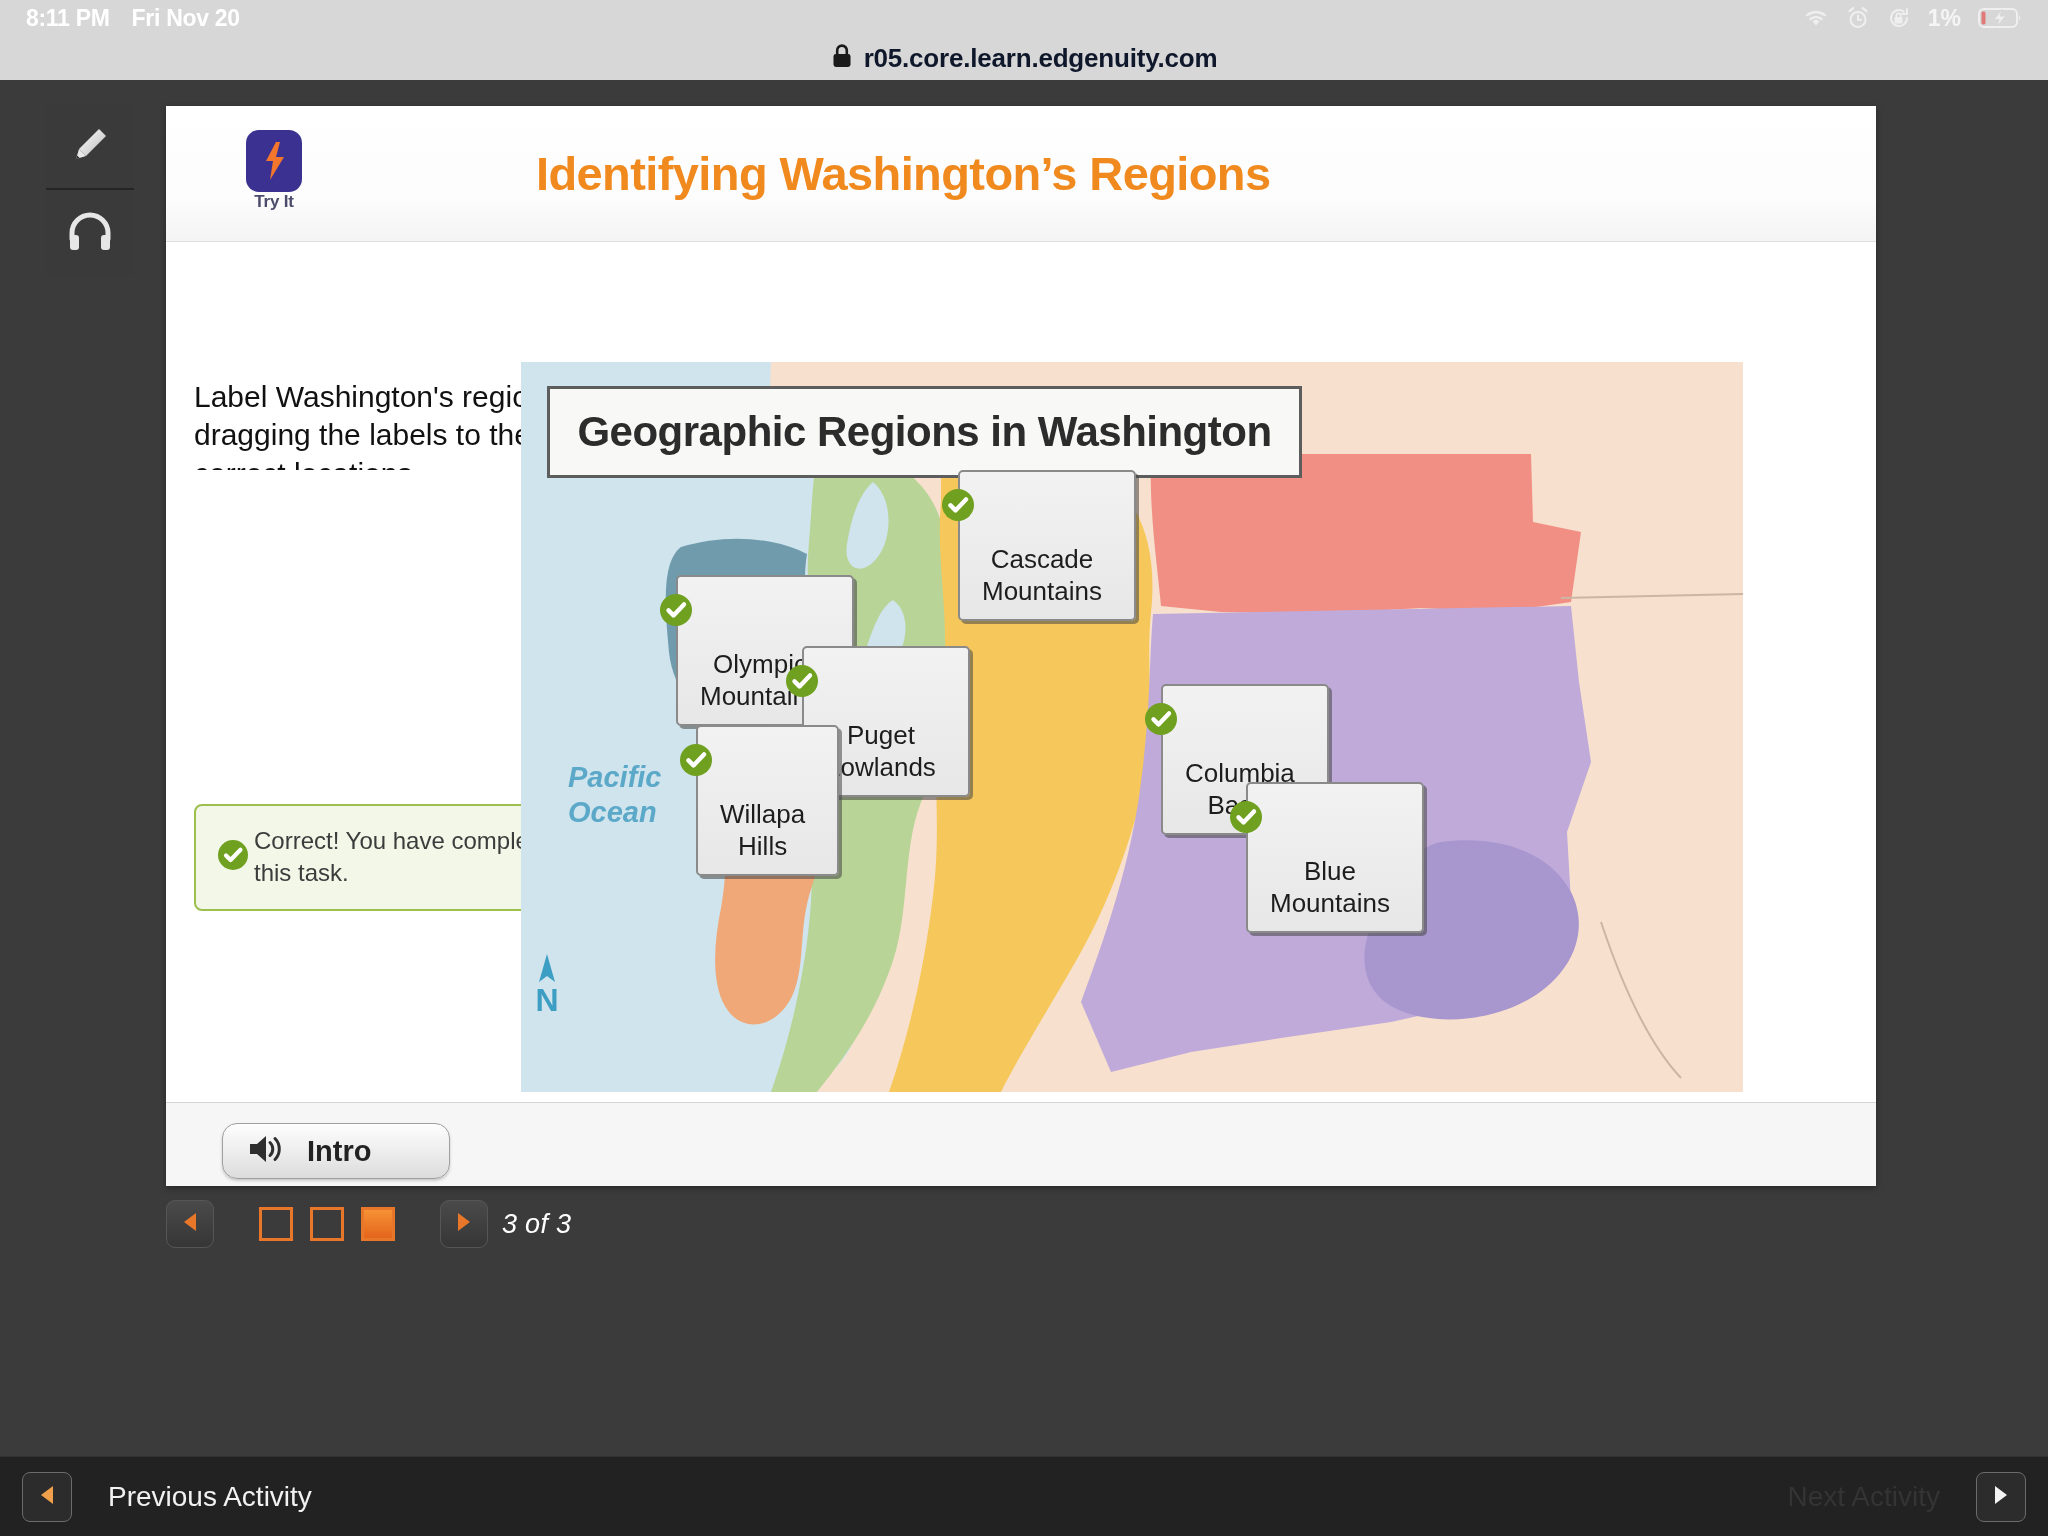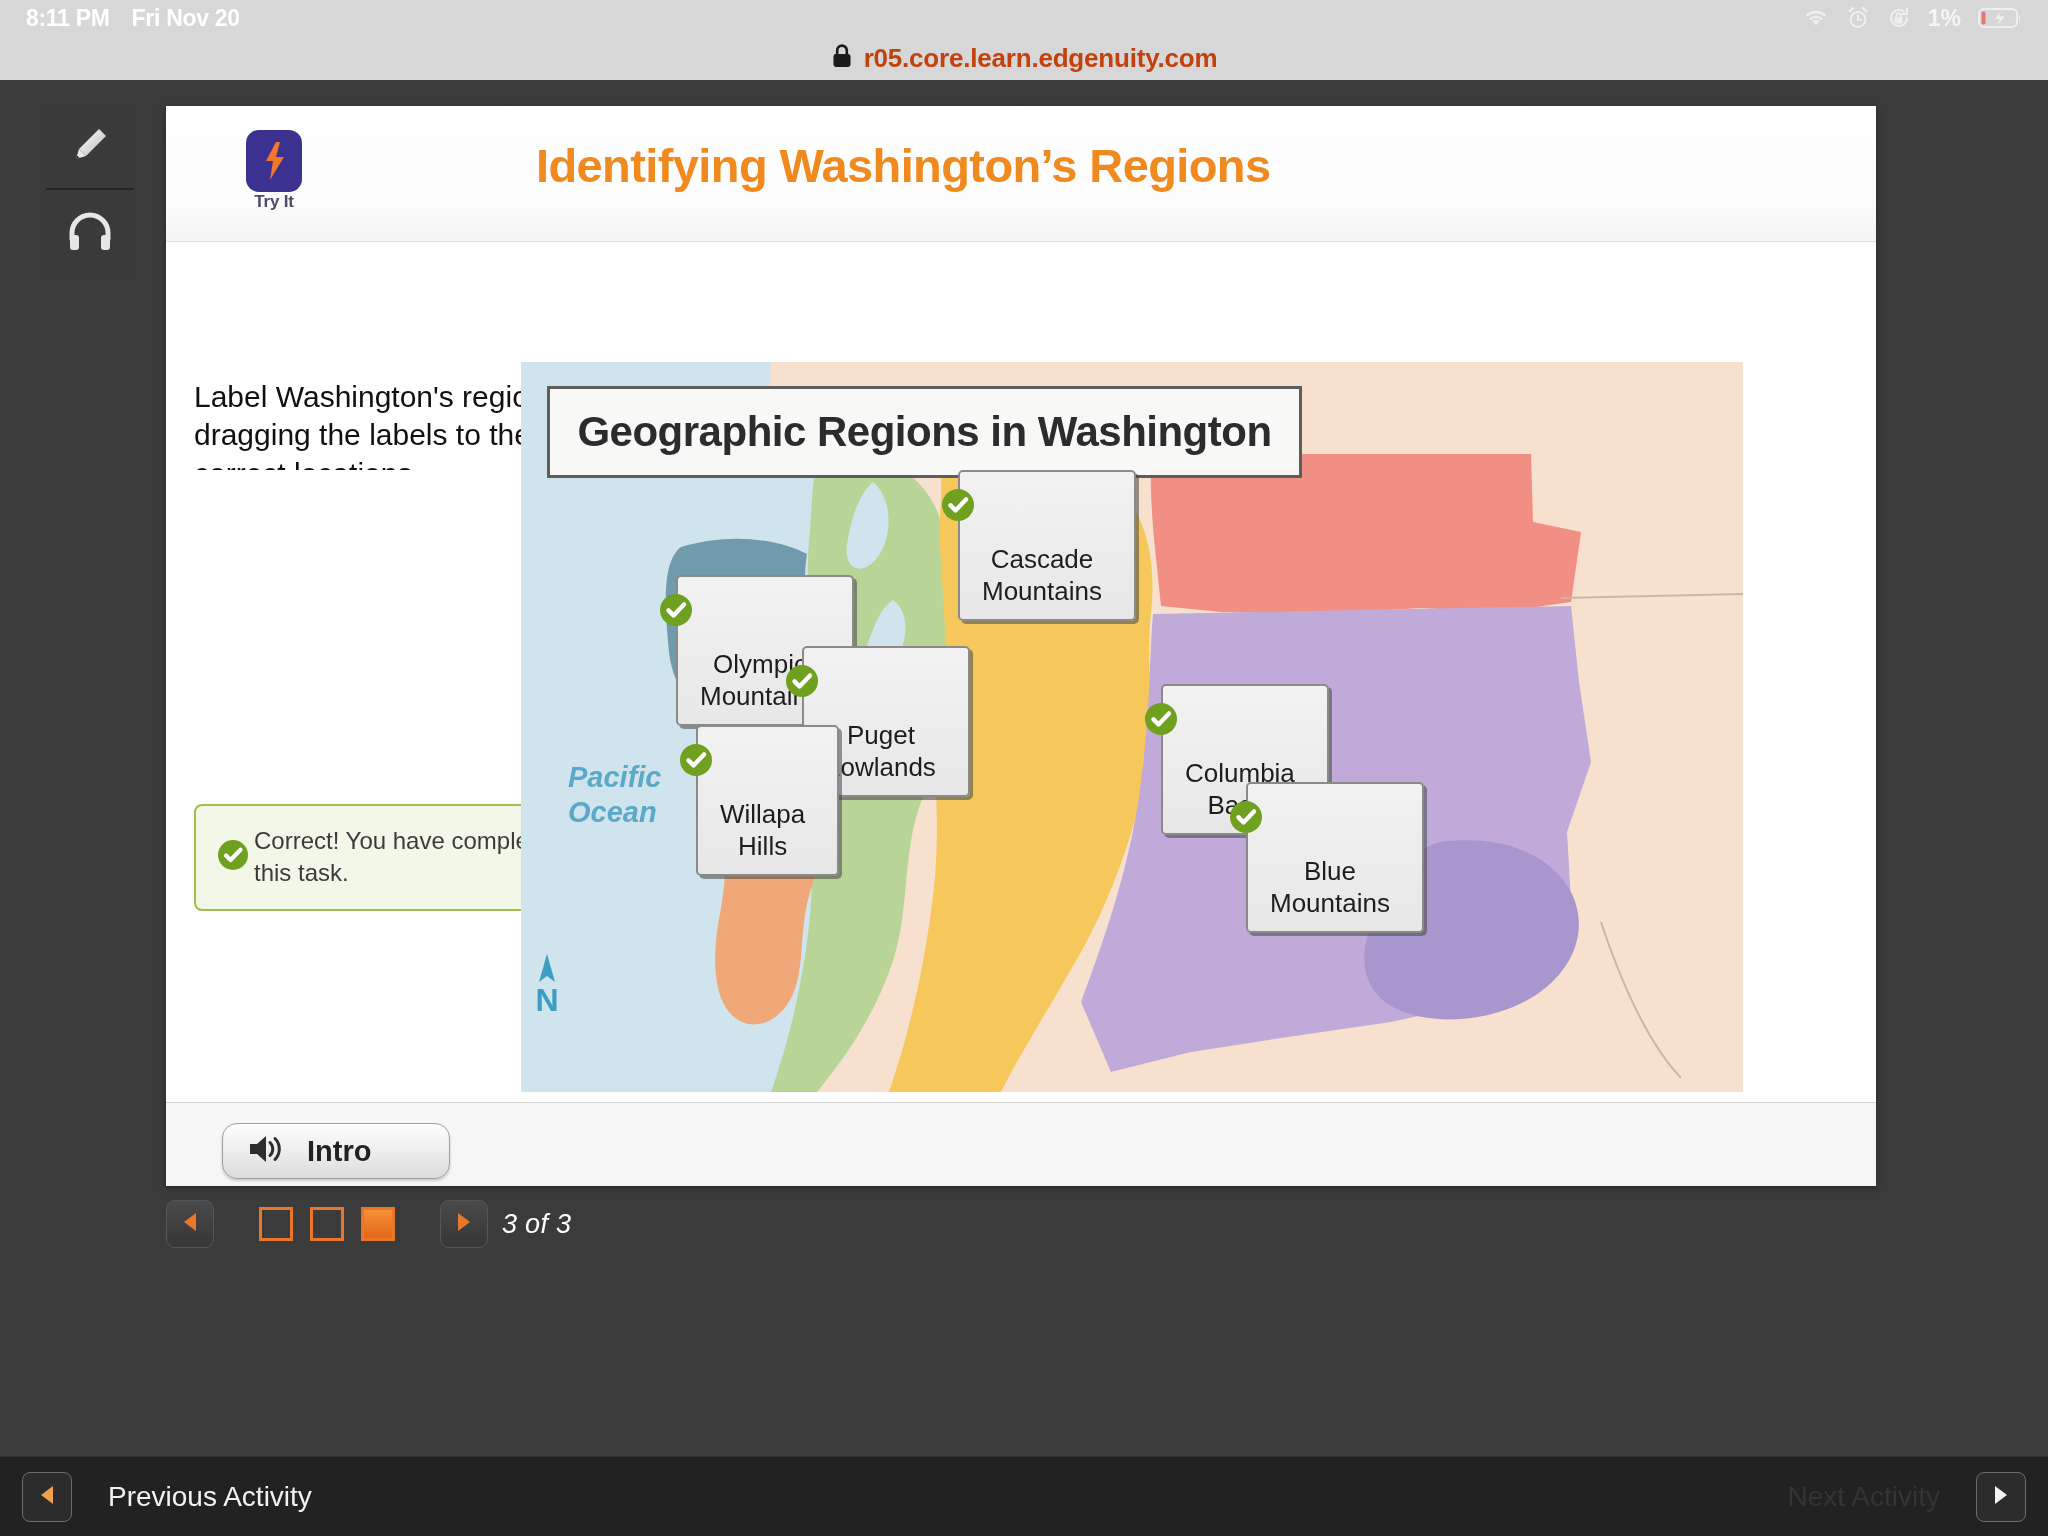--- a/index.html
+++ b/index.html
@@ -30,21 +30,21 @@
   .status-pct { font-size: 23px; font-weight: bold; color: #ffffff; opacity: 0.75; }
 
   
   .url-bar {
     position: absolute; left: 0; top: 36px; width: 2048px; height: 44px;
     background: #d7d7d7;
     display: flex; align-items: center; justify-content: center;
     gap: 11px;
   }
   .url-text {
-    font-size: 26px; font-weight: bold; color: #c2410c; letter-spacing: -0.2px;
+    font-size: 26px; font-weight: bold; color: #0f172a; letter-spacing: -0.2px;
   }
 
   
   .page-bg {
     position: absolute; left: 0; top: 80px; width: 2048px; height: 1376px;
     background: #3b3b3b;
   }
 
   
   .tool-rail {
@@ -78,21 +78,21 @@
   .tryit-square {
     width: 56px; height: 62px; border-radius: 13px;
     background: #3a3190;
     display: flex; align-items: center; justify-content: center;
   }
   .tryit-caption {
     font-size: 17px; font-weight: bold; color: #4b4b6b;
     letter-spacing: -0.2px;
   }
   .lesson-title {
-    position: absolute; left: 370px; top: 32px;
+    position: absolute; left: 370px; top: 40px;
     font-size: 47px; font-weight: bold; color: #f08a1e;
     letter-spacing: -0.6px;
   }
 
   
   .lesson-body { position: relative; height: 860px; }
   .instruction {
     position: absolute; left: 28px; top: 136px;
     width: 418px; height: 92px; overflow: hidden;
     font-size: 30px; line-height: 1.28; color: #111;

